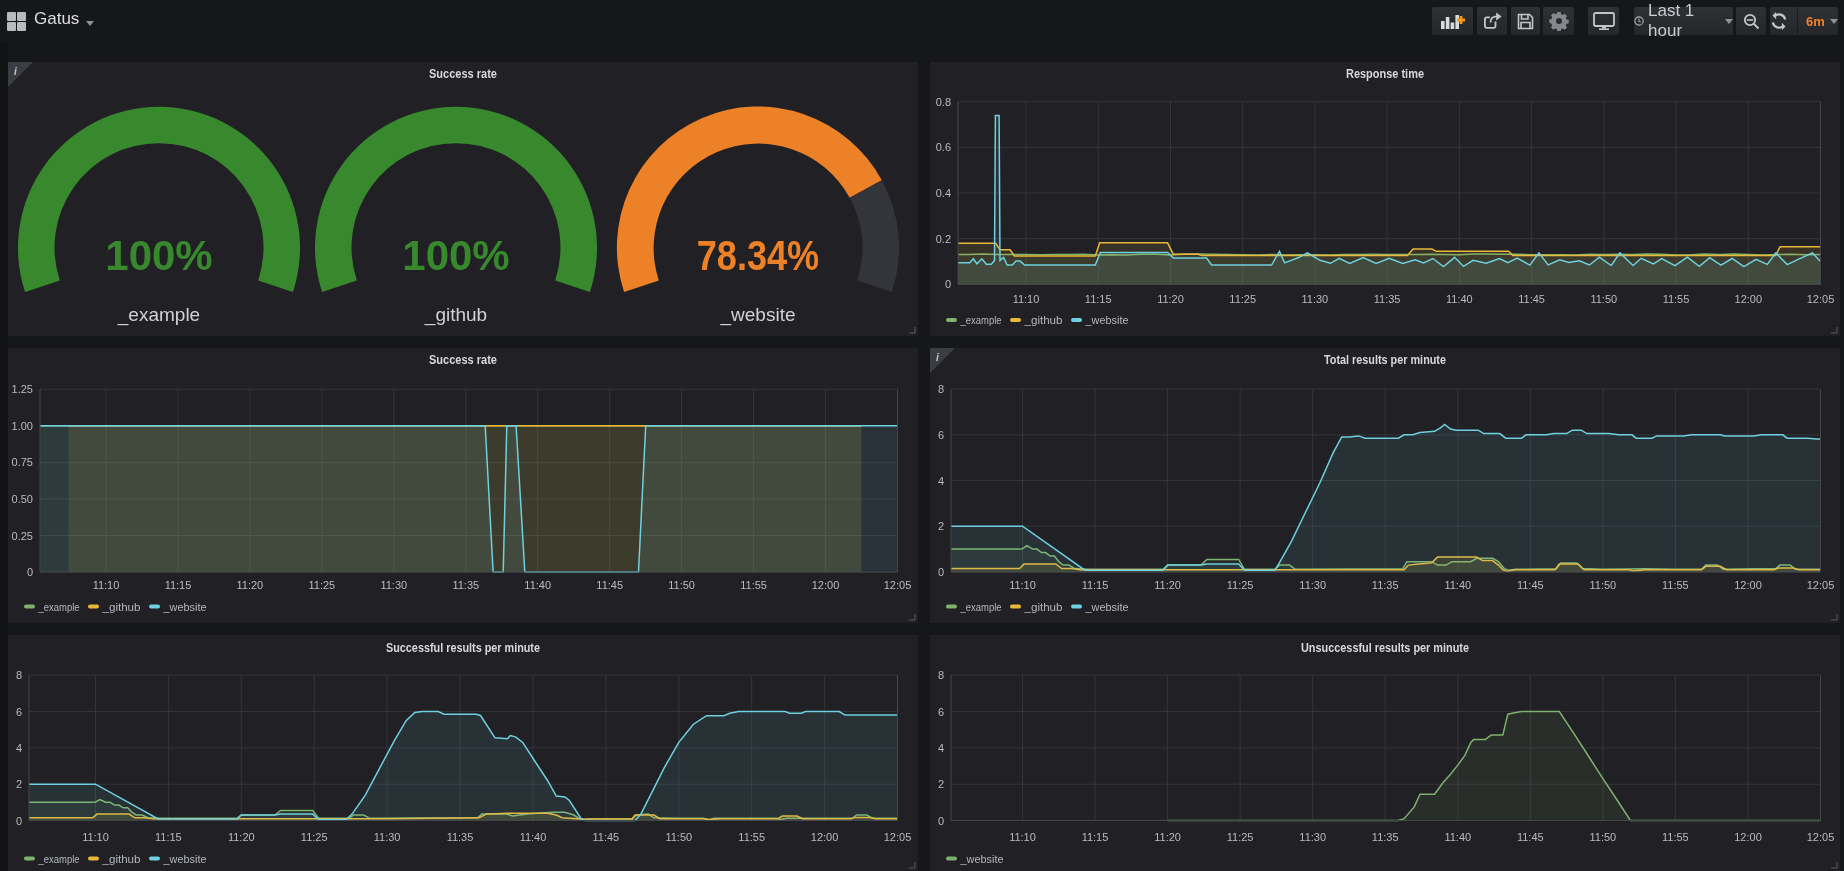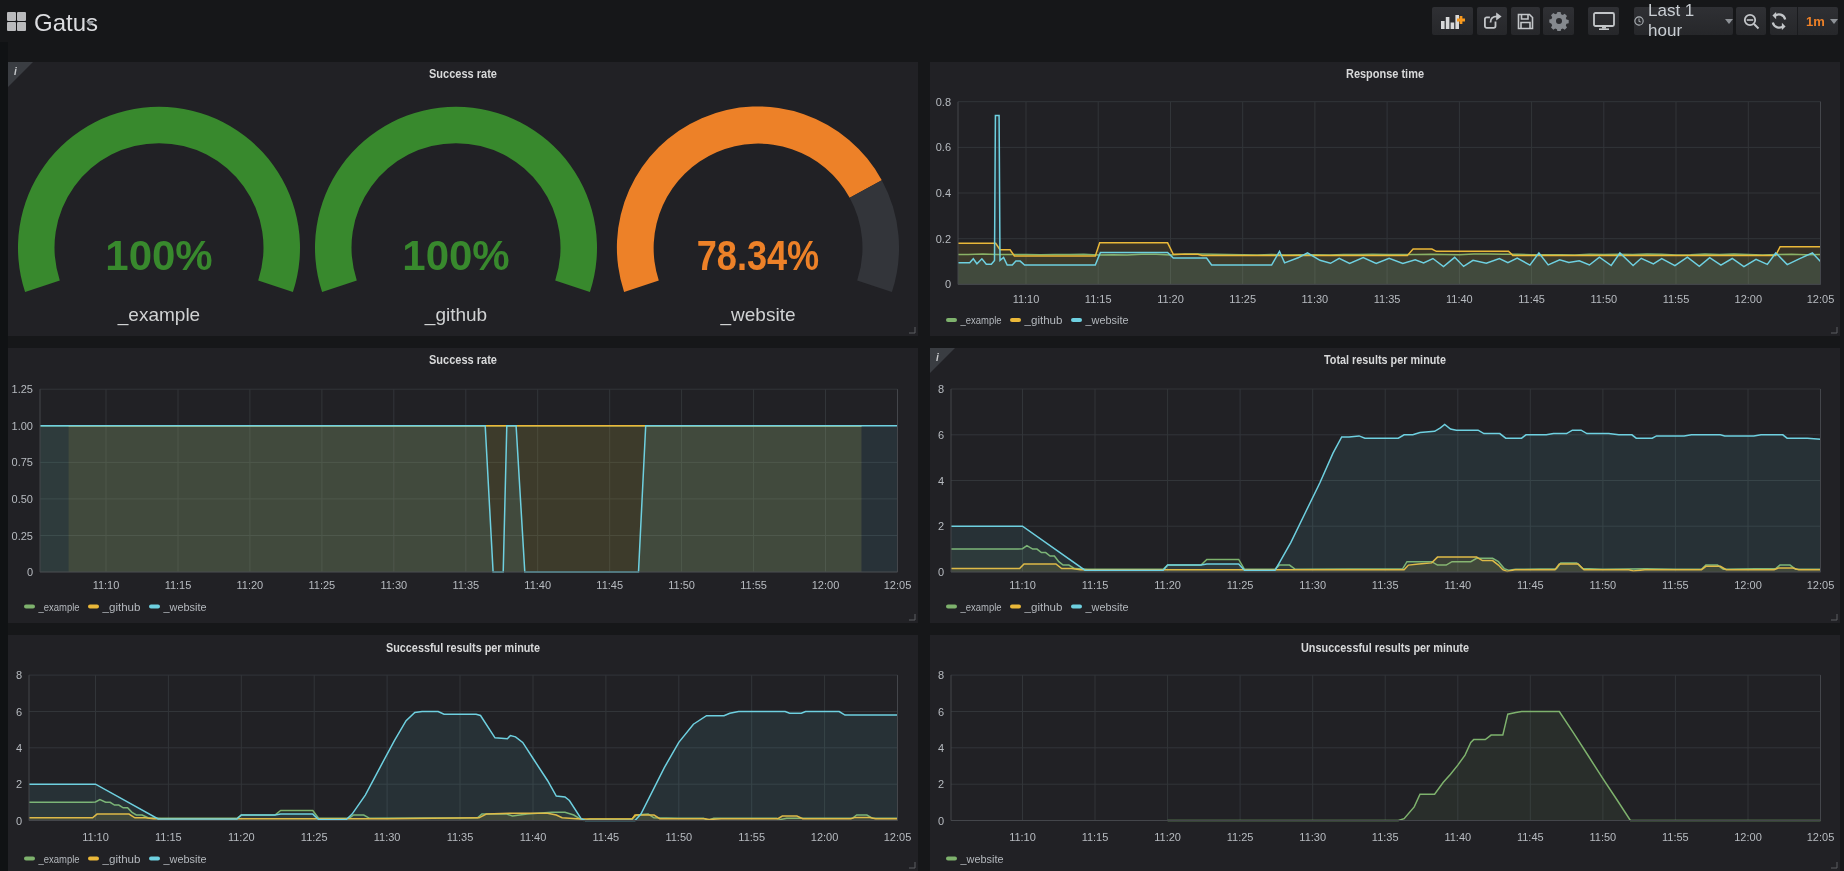--- a/index.html
+++ b/index.html
@@ -14,21 +14,21 @@
 <div class="panel" style="left:8px;top:348px;width:910px;height:275px"></div>
 <div class="panel" style="left:930px;top:348px;width:910px;height:275px"></div>
 <div class="panel" style="left:8px;top:635px;width:910px;height:236px"></div>
 <div class="panel" style="left:930px;top:635px;width:910px;height:236px"></div>
 <div class="gridicon">
     <i></i>
     <i></i>
     <i></i>
     <i></i>
   </div>
-<div style="position:absolute;left:34px;top:9px;font-size:24px;color:#dcdde0">Gatus</div>
+<div style="position:absolute;left:34px;top:9px;font-size:17px;color:#dcdde0">Gatus</div>
 <div class="caret" style="left:86px;top:21px"></div>
 <div class="btn" style="left:1432px;width:41px;">
     <svg width="26" height="19" viewBox="0 0 26 19">
       <rect x="1" y="9" width="3.6" height="8" fill="#d8d9da"></rect>
       <rect x="5.8" y="5" width="3.6" height="12" fill="#d8d9da"></rect>
       <rect x="10.6" y="10.5" width="3.6" height="6.5" fill="#d8d9da"></rect>
       <rect x="15.4" y="3" width="3.6" height="14" fill="#d8d9da"></rect>
       <path d="M19.5 5.4 h2.6 v-2.6 h2.8 v2.6 h2.6 v2.8 h-2.6 v2.6 h-2.8 v-2.6 h-2.6 z" transform="translate(-2.5,1.2)" fill="#f8991d"></path>
     </svg>
   </div>
@@ -76,21 +76,21 @@
 <div class="btn" style="left:1770px;width:68px;">
     <svg width="18" height="18" viewBox="0 0 18 18">
       <g fill="none" stroke="#c3c6c9" stroke-width="2.2">
         <path d="M15.2 7.4 A6.4 6.4 0 0 0 4.4 4.2"></path>
         <path d="M2.8 10.6 A6.4 6.4 0 0 0 13.6 13.8"></path>
       </g>
       <polygon points="2.2,1.2 2.2,6.4 7.4,6.4" fill="#c3c6c9" transform="rotate(45 4.0 4.6) translate(0 -1.4)"></polygon>
       <polygon points="15.8,16.8 15.8,11.6 10.6,11.6" fill="#c3c6c9" transform="rotate(45 14 13.4) translate(0 1.4)"></polygon>
     </svg>
     <div style="width:1px;background:#1a1b1e;height:28px;margin:0 8px 0 9px"></div>
-    <span style="color:#ed8128;font-size:13px;font-weight:bold">1m</span>
+    <span style="color:#ed8128;font-size:13px;font-weight:bold">6m</span>
     <span class="caret" style="position:static;margin-left:5px"></span>
   </div>
 <svg width="1844" height="871" viewBox="0 0 1844 871" style="position:absolute;left:0;top:0;font-family:'Liberation Sans',sans-serif">
     <text x="463" y="78" text-anchor="middle" font-size="13" font-weight="bold" textLength="68" lengthAdjust="spacingAndGlyphs" fill="#d8d9da">Success rate</text>
     <path d="M25.1,292.0 A141,141 0 1 1 292.9,292.0 L258.2,280.5 A104.5,104.5 0 1 0 59.8,280.5 Z" fill="#38892d"></path>
     <text x="0" y="0" transform="translate(159,270) scale(1.0,1)" text-anchor="middle" font-size="42" font-weight="bold" fill="#38892d">100%</text>
     <text x="159" y="321" text-anchor="middle" font-size="19" fill="#d0d2d3">_example</text>
     <path d="M322.1,292.0 A141,141 0 1 1 589.9,292.0 L555.2,280.5 A104.5,104.5 0 1 0 356.8,280.5 Z" fill="#38892d"></path>
     <text x="0" y="0" transform="translate(456,270) scale(1.0,1)" text-anchor="middle" font-size="42" font-weight="bold" fill="#38892d">100%</text>
     <text x="456" y="321" text-anchor="middle" font-size="19" fill="#d0d2d3">_github</text>

